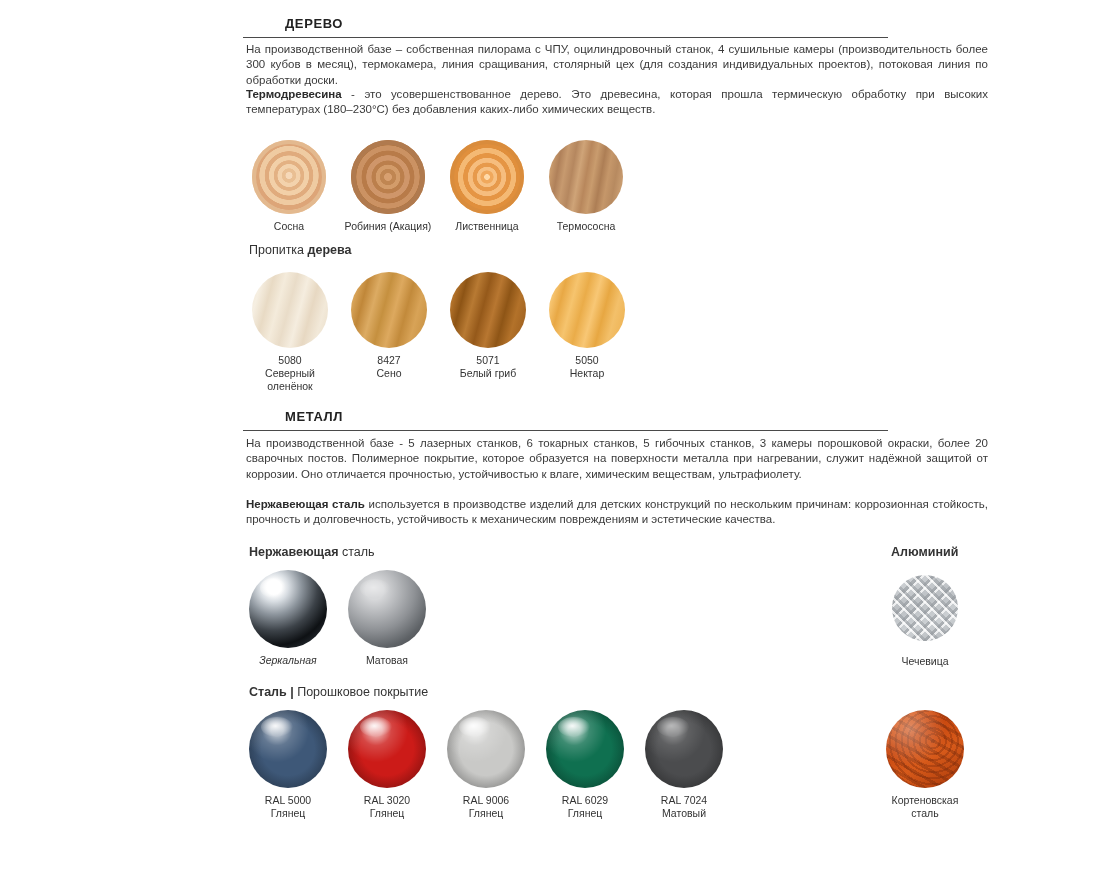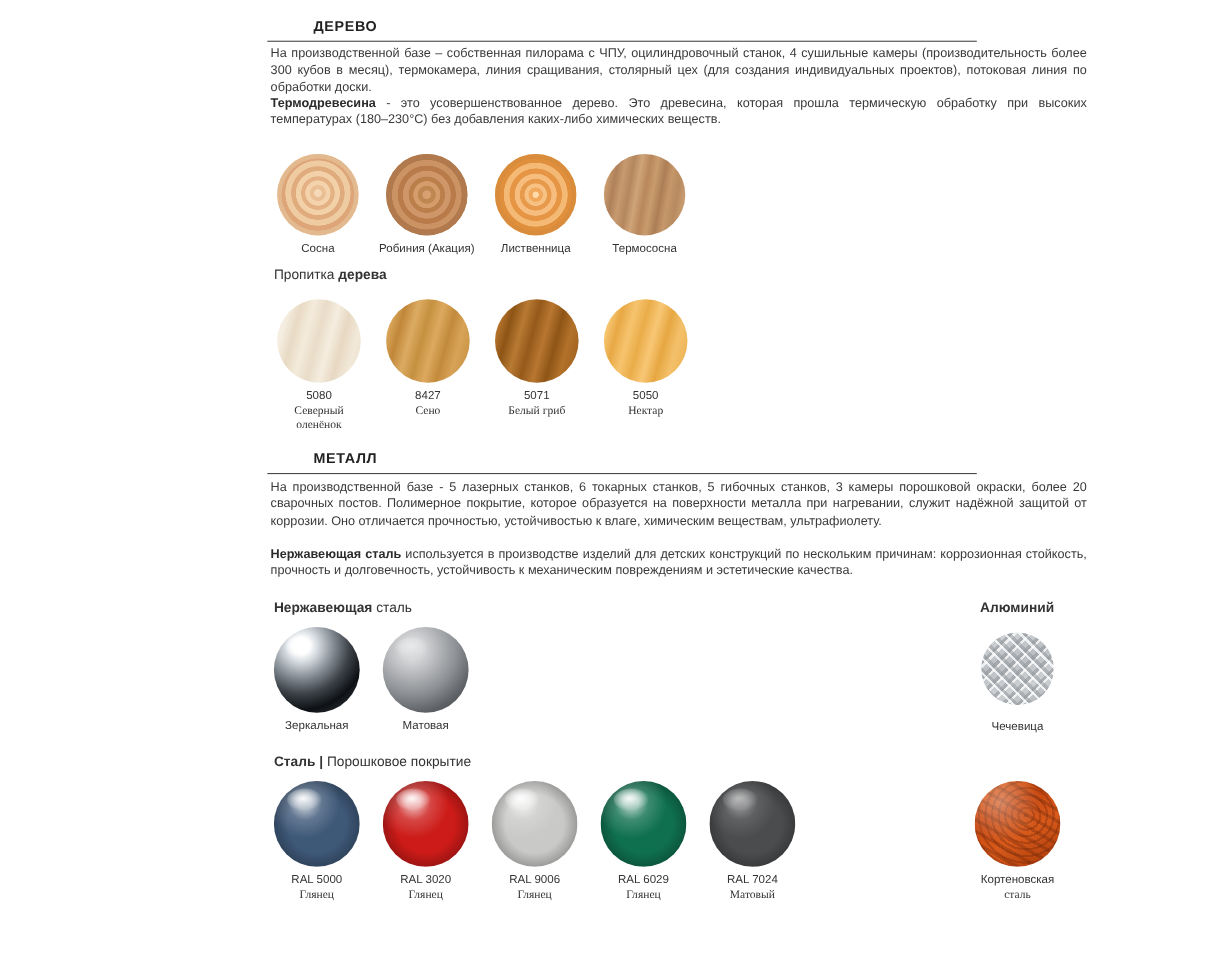--- a/index.html
+++ b/index.html
@@ -46,21 +46,21 @@
 
   .swatch{
     position:absolute;
     text-align:center;
     width:120px;
   }
   .swatch .caption{
     font-size:10.5px;line-height:13px;color:#333;margin-top:6px;
   }
   .swatch .caption .l1{display:block;}
-  .swatch .caption .l2{display:block;font-family:Liberation Serif, serif;}
+  .swatch .caption .l2{display:block;}
 
   .disc{
     width:74px;height:74px;border-radius:50%;
     margin:0 auto;position:relative;overflow:hidden;
   }
   .disc.lg{width:76px;height:76px;}
 
   
   .wood-sosna{
     background:
@@ -241,21 +241,21 @@
     <b>Нержавеющая сталь</b><span> используется в производстве изделий для детских конструкций по нескольким причинам: коррозионная стойкость, прочность и долговечность, устойчивость к механическим повреждениям и эстетические качества.</span>
   </div>
 
   <div class="group-label" style="left:249px;top:545px;">
     <b>Нержавеющая </b><span>сталь</span>
   </div>
   <div class="group-label" style="left:891px;top:545px;font-weight:bold;">
     <span>Алюминий</span>
   </div>
 
-  <div class="swatch" style="left:228px;top:570px;">
+  <div class="swatch" style="left:228px;top:570px;font-style:italic;">
     <div class="sphere mirror"></div>
     <div class="caption">
       <span class="l1">Зеркальная</span>
     </div>
   </div>
   <div class="swatch" style="left:327px;top:570px;">
     <div class="sphere matte"></div>
     <div class="caption">
       <span class="l1">Матовая</span>
     </div>

